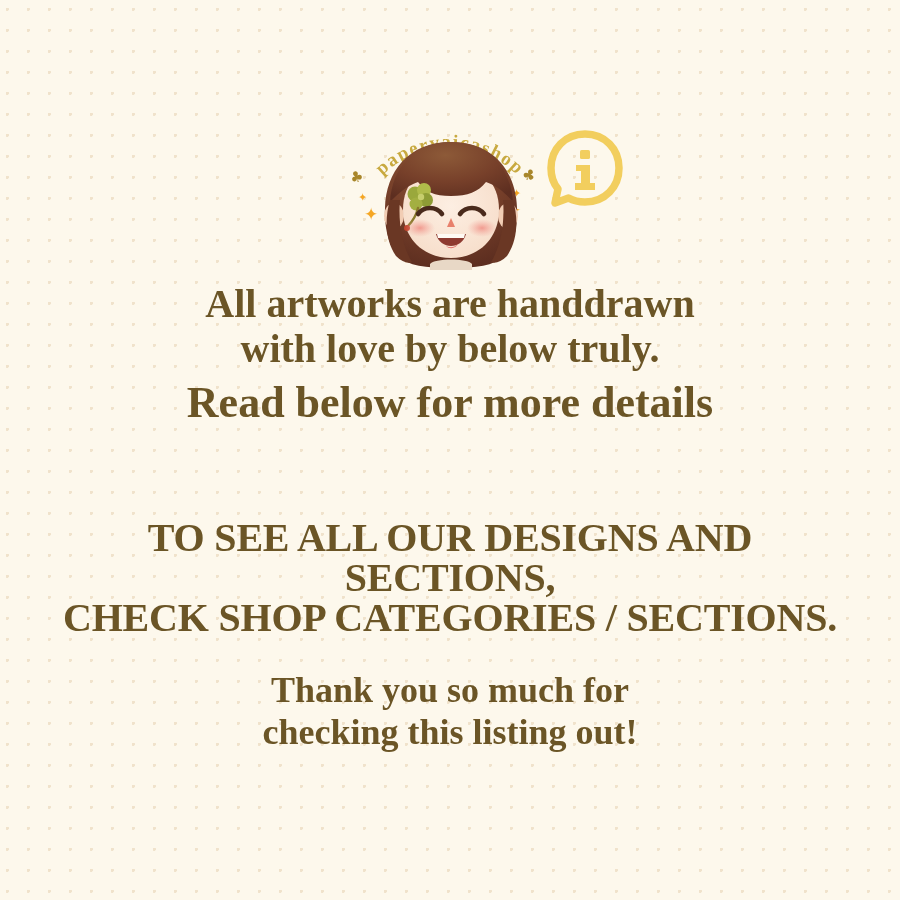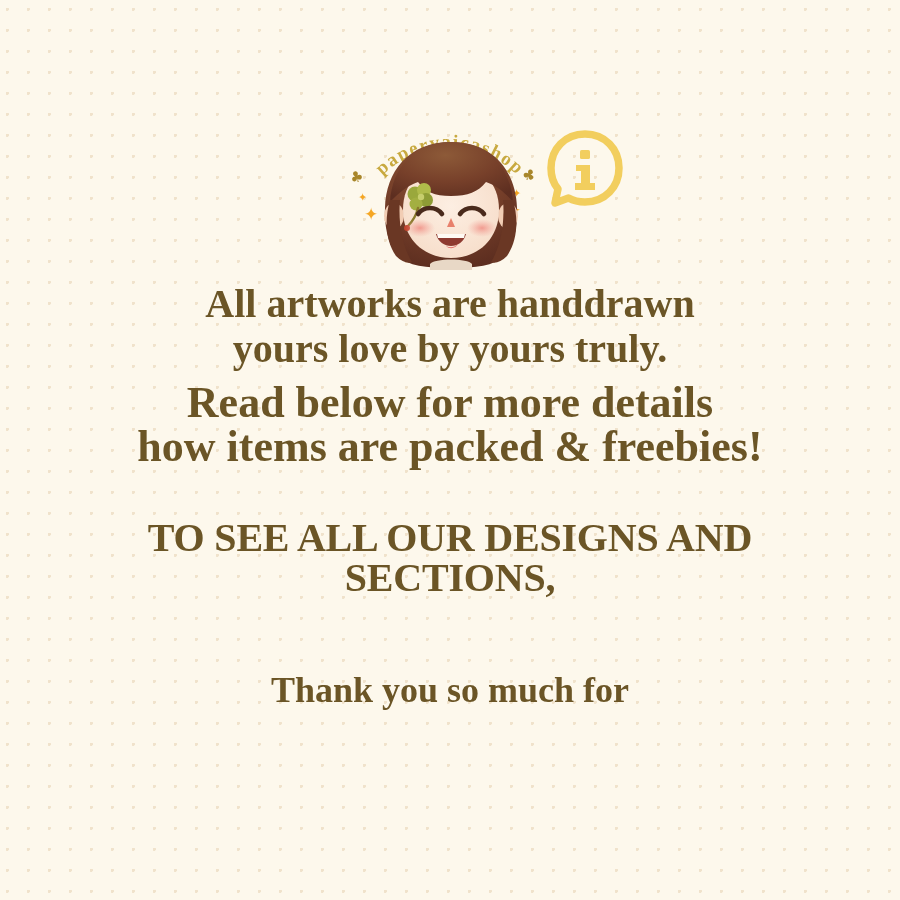--- a/index.html
+++ b/index.html
@@ -212,33 +212,34 @@
       <path d="M39 5 C59 5 73 20 73 39 C73 58 59 73 39 73
                C33 73 27 71.5 22.5 69 L9 74 L12 60
                C7 54 5 47 5 39 C5 20 19 5 39 5 Z" fill="none" stroke="#f2ce5e" stroke-width="7.5" stroke-linejoin="round"></path>
       <rect x="34" y="21" width="10" height="9" rx="1.6" fill="#f2ce5e"></rect>
       <path d="M30 36 L44 36 L44 54 L49 54 L49 61 L29 61 L29 54 L35 54 L35 42 L30 42 Z" fill="#f2ce5e"></path>
     </svg>
   </div>
 
   <div class="tblock" id="block-intro">
     <span class="ln">All artworks are handdrawn</span>
-    <span class="ln">yours love by yours truly.</span>
+    <span class="ln">with love by below truly.</span>
   </div>
 
   <div class="tblock" id="block-read">
     <span class="ln">Read below for more details</span>
-    <span class="ln">how items are packed &amp; freebies!</span>
   </div>
 
   <div class="tblock" id="block-designs">
     <span class="ln">TO SEE ALL OUR DESIGNS AND</span>
     <span class="ln">SECTIONS,</span>
+    <span class="ln">CHECK SHOP CATEGORIES / SECTIONS.</span>
   </div>
 
   <div class="tblock" id="block-thanks">
     <span class="ln">Thank you so much for</span>
+    <span class="ln">checking this listing out!</span>
   </div>
 
   <div class="tblock" id="block-sign">
   </div>
 
 </div>
 
 </body></html>

